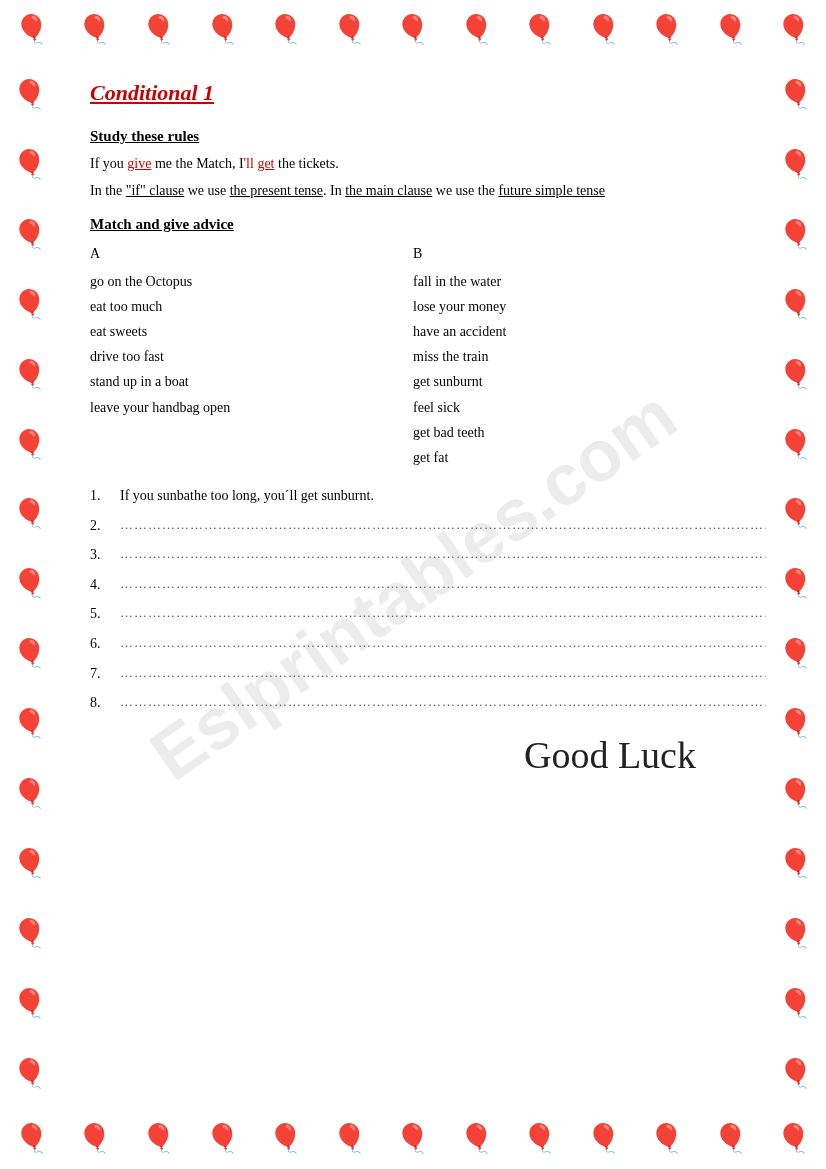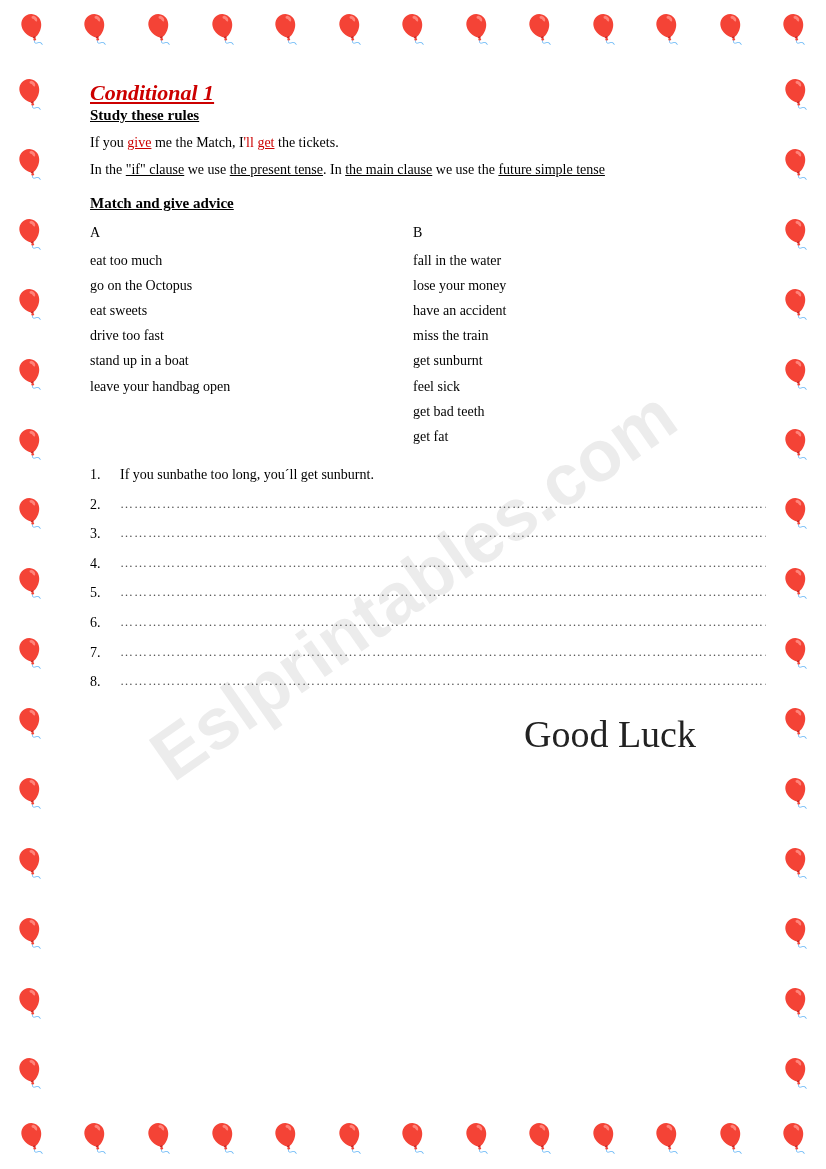--- a/index.html
+++ b/index.html
@@ -64,21 +64,21 @@
       padding: 20px 30px;
       overflow: hidden;
     }
 
     .title {
       color: #cc0000;
       font-size: 22px;
       font-weight: bold;
       font-style: italic;
       text-decoration: underline;
-      margin-bottom: 1px;
+      margin-bottom: 22px;
     }
 
     .section-heading {
       font-size: 15px;
       font-weight: bold;
       text-decoration: underline;
       margin-bottom: 8px;
       color: #000;
     }
 
@@ -268,22 +268,22 @@
     <div class="explanation">
       In the <span class="underline">"if" clause</span> we use <span class="underline">the present tense</span>. In <span class="underline">the main clause</span> we use the <span class="underline">future simple tense</span>
     </div>
 
     <div class="section-heading">Match and give advice</div>
 
     <div class="match-section">
       <div class="columns">
         <div class="col-a">
           <div class="col-header">A</div>
+          <div>go on the Octopus</div>
           <div>eat too much</div>
-          <div>go on the Octopus</div>
           <div>eat sweets</div>
           <div>drive too fast</div>
           <div>stand up in a boat</div>
           <div>leave your handbag open</div>
         </div>
         <div class="col-b">
           <div class="col-header">B</div>
           <div>fall in the water</div>
           <div>lose your money</div>
           <div>have an accident</div>

